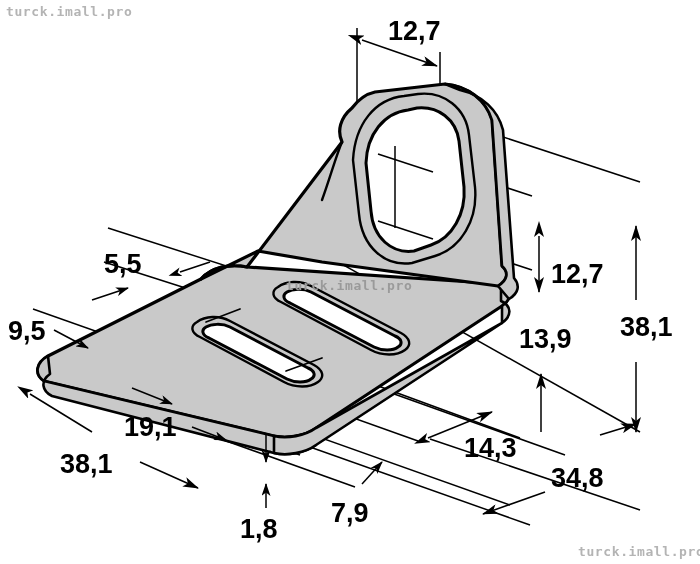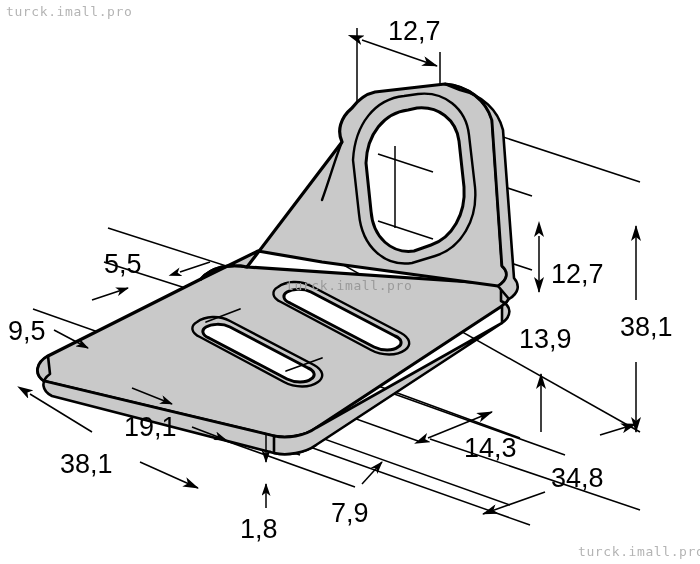--- a/index.html
+++ b/index.html
@@ -14,20 +14,21 @@
     position: relative;
     overflow: hidden;
     font-family: "Liberation Sans", sans-serif;
   }
   #drawing-root {
     position: absolute;
     left: 0;
     top: 0;
     width: 700px;
     height: 564px;
+    font-weight: bold;
   }
   svg.sheet {
     display: block;
     width: 700px;
     height: 564px;
   }
   .dim-text {
     font-family: "Liberation Sans", sans-serif;
     font-size: 27px;
     fill: #000000;

